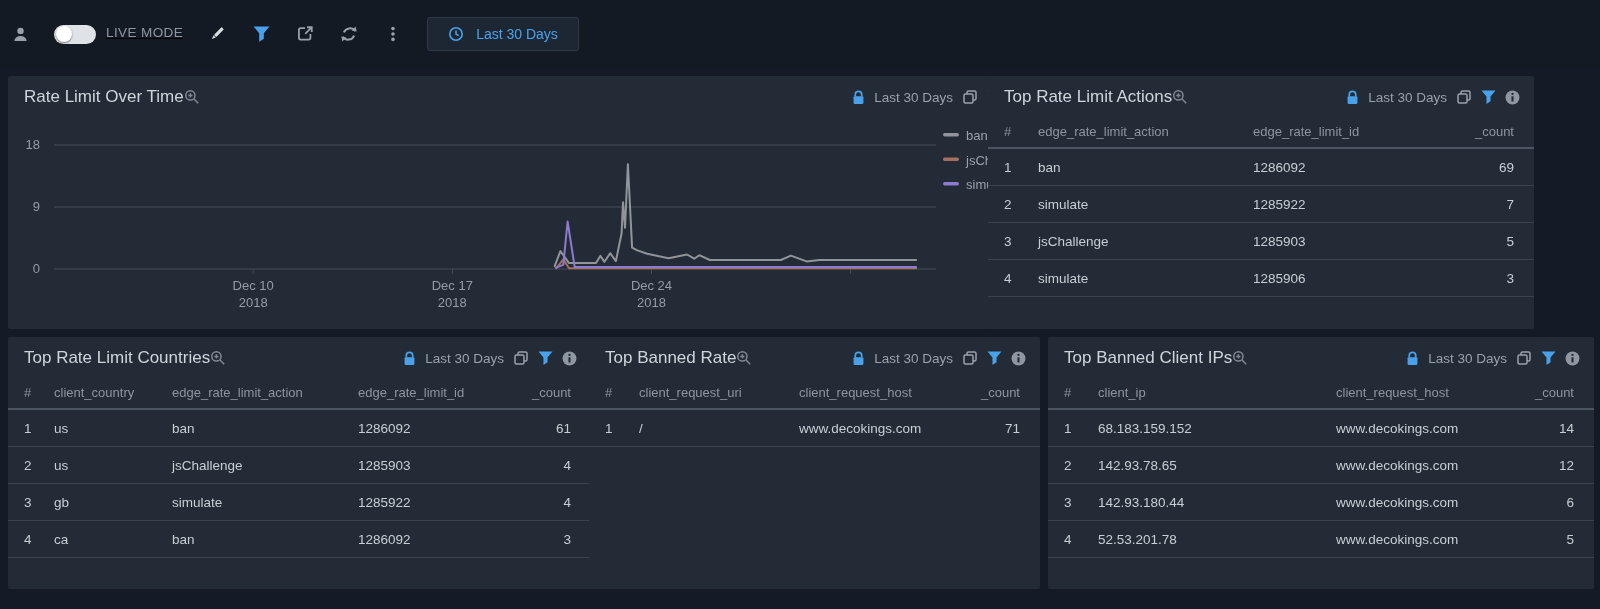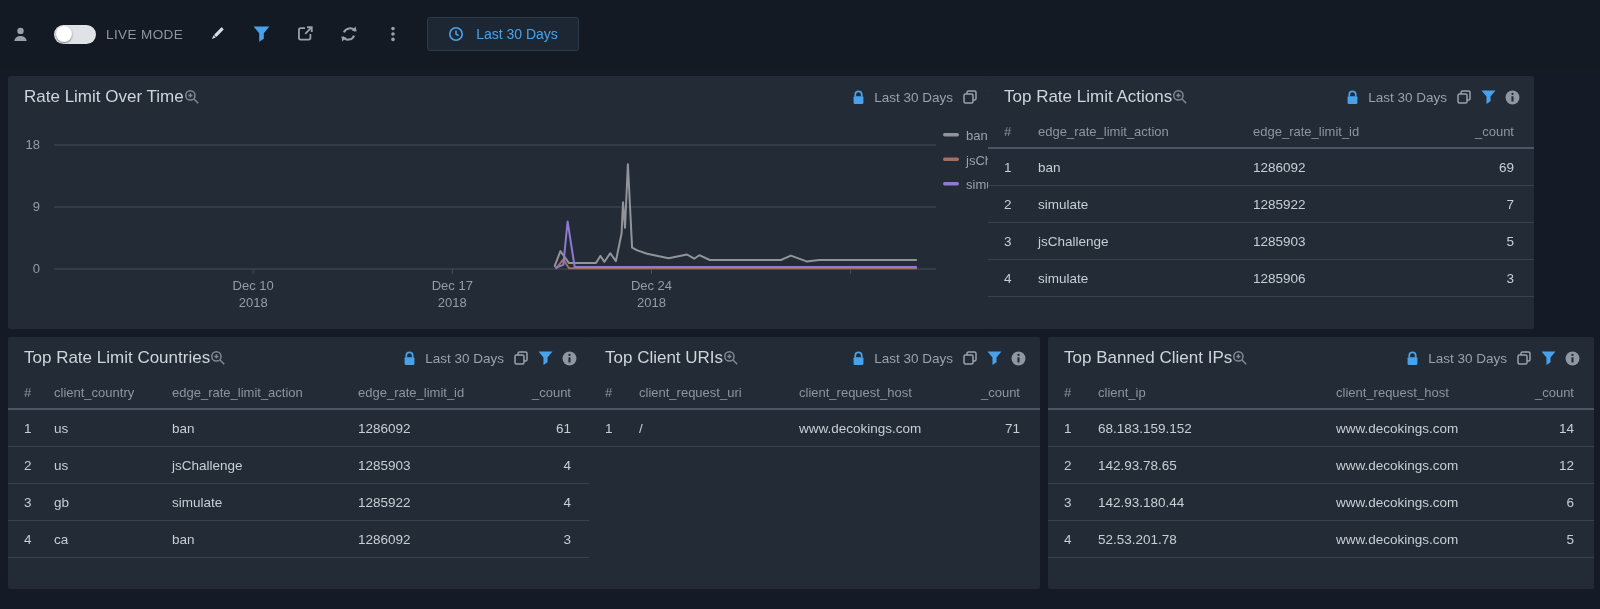--- a/index.html
+++ b/index.html
@@ -5,21 +5,21 @@
   * { margin:0; padding:0; box-sizing:border-box; }
   html,body { width:1600px; height:609px; background:#151b26; font-family:"Liberation Sans", sans-serif; overflow:hidden; }
   .stage { position:relative; width:1600px; height:609px; background:#151b26; }
 
   
   .topbar { position:absolute; left:0; top:0; width:1600px; height:68px; background:#141a24; display:flex; align-items:center; justify-content:space-between; padding:0 14px 0 10px; }
   .page-title { font-size:30px; font-weight:700; color:#d5dce3; letter-spacing:0.2px; }
   .tb-right { display:flex; align-items:center; gap:24px; }
   .tb-icon { display:flex; align-items:center; justify-content:center; width:20px; height:20px; cursor:pointer; }
   .c-gray { color:#98a1ab; } .c-light { color:#d9dee3; } .c-blue { color:#49a2e9; }
-  .live-wrap { display:flex; align-items:center; gap:10px; }
+  .live-wrap { display:flex; align-items:flex-start; gap:10px;text-decoration:underline; }
   .toggle { width:42px; height:19px; border-radius:10px; background:#dfe3e7; position:relative; cursor:pointer; }
   .toggle .knob { position:absolute; left:2px; top:1.5px; width:16px; height:16px; border-radius:50%; background:#ffffff; box-shadow:0 1px 2px rgba(0,0,0,.45); }
   .live-label { font-size:13.5px; color:#8d96a0; letter-spacing:0.4px; }
   .time-btn { display:flex; align-items:center; gap:12px; background:#1d2733; border:1px solid #2e3a49; border-radius:3px; padding:8px 20px; color:#49a2e9; font-size:14px; cursor:pointer; }
 
   
   .panel { position:absolute; background:#232b36; border-radius:2px; }
   .p-chart    { left:8px;    top:76px;  width:1032px; height:253px; }
   .p-actions  { left:988px; top:76px;  width:546px;  height:253px; }
   .p-countries{ left:8px;    top:337px; width:583px;  height:252px; }
@@ -301,21 +301,21 @@
           <span>ban</span>
           <span>1286092</span>
           <span class="num">3</span>
       </div>
     </div>
   </div>
 
   <div class="panel p-uris">
     <div class="panel-head">
       <div class="ph-left">
-        <span class="panel-title">Top Client URIs</span>
+        <span class="panel-title">Top Banned Rate</span>
         <svg width="16" height="16" viewBox="0 0 16 16" fill="none" stroke="#7f8893" stroke-width="1.5">
             <circle cx="6.4" cy="6.4" r="4.6"></circle>
             <path d="M10 10l4.2 4.2"></path>
             <path d="M6.4 4.3v4.2M4.3 6.4h4.2"></path>
           </svg>
       </div>
       <div class="ph-right">
         <svg width="13" height="15" viewBox="0 0 12 14">
             <path d="M3 6V4.3a3 3 0 0 1 6 0V6" fill="none" stroke="#49a2e9" stroke-width="1.6"></path>
             <rect x="1.4" y="5.8" width="9.2" height="7.2" rx="1" fill="#49a2e9"></rect>

